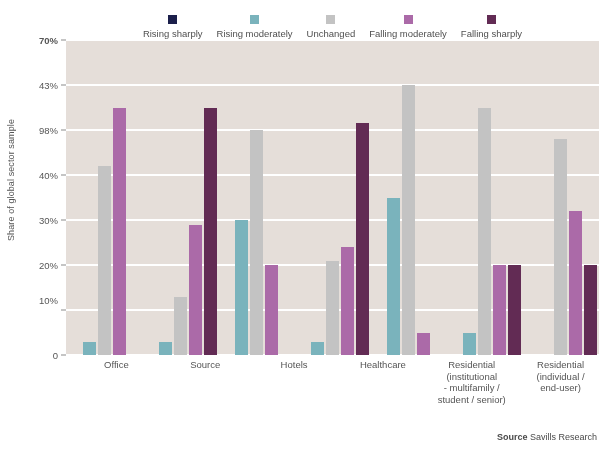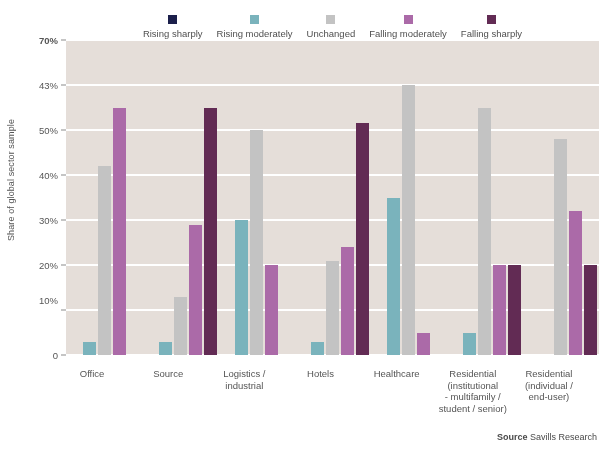--- a/index.html
+++ b/index.html
@@ -134,26 +134,25 @@
     right: 0px;
     width: 5px;
     height: 1px;
     background: #8b8b8b;
     transform: translateY(-50%);
   }
 
   
   #x-ticks {
     position: absolute;
-    left: 54px;
+    left: 72px;
     top: 359px;
     width: 533px;
     height: 70px;
     display: flex;
-    margin-top: 9px;
   }
   .x-tick {
     flex: 1 1 0;
     text-align: center;
     font-size: 9.5px;
     color: #555;
     line-height: 11.5px;
     padding: 0 1px;
     box-sizing: border-box;
   }
@@ -199,21 +198,21 @@
 
   <div id="y-axis-title">
     <span>Share of global sector sample</span>
   </div>
 
   <div id="y-ticks">
       <div class="y-tick" style="top: 0px; font-weight: bold;">70%</div>
       <div class="y-tickmark" style="top: 0px;"></div>
       <div class="y-tick" style="top: 45px;">43%</div>
       <div class="y-tickmark" style="top: 45px;"></div>
-      <div class="y-tick" style="top: 90px;">50%</div>
+      <div class="y-tick" style="top: 90px;">98%</div>
       <div class="y-tickmark" style="top: 90px;"></div>
       <div class="y-tick" style="top: 135px;">40%</div>
       <div class="y-tickmark" style="top: 135px;"></div>
       <div class="y-tick" style="top: 180px;">30%</div>
       <div class="y-tickmark" style="top: 180px;"></div>
       <div class="y-tick" style="top: 225px;">20%</div>
       <div class="y-tickmark" style="top: 225px;"></div>
       <div class="y-tick" style="top: 260px; margin-left: 25px;">10%</div>
       <div class="y-tickmark" style="top: 270px;"></div>
       <div class="y-tick" style="top: 315px;">0</div>
@@ -286,24 +285,20 @@
   </div>
 
   <div id="x-ticks">
       <div class="x-tick">
         <div>Office</div>
       </div>
       <div class="x-tick">
         <div>Source</div>
       </div>
       <div class="x-tick">
-        <div>Logistics /</div>
-        <div>industrial</div>
-      </div>
-      <div class="x-tick">
         <div>Hotels</div>
       </div>
       <div class="x-tick">
         <div>Healthcare</div>
       </div>
       <div class="x-tick">
         <div>Residential</div>
         <div>(institutional</div>
         <div>- multifamily /</div>
         <div>student / senior)</div>

